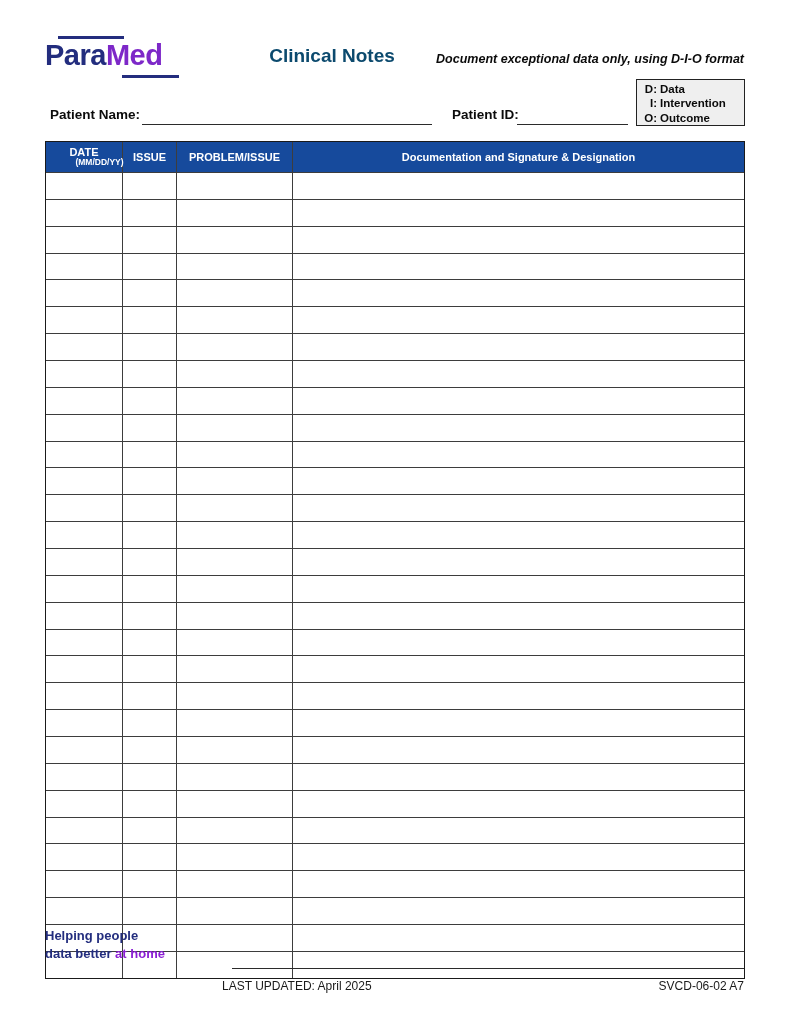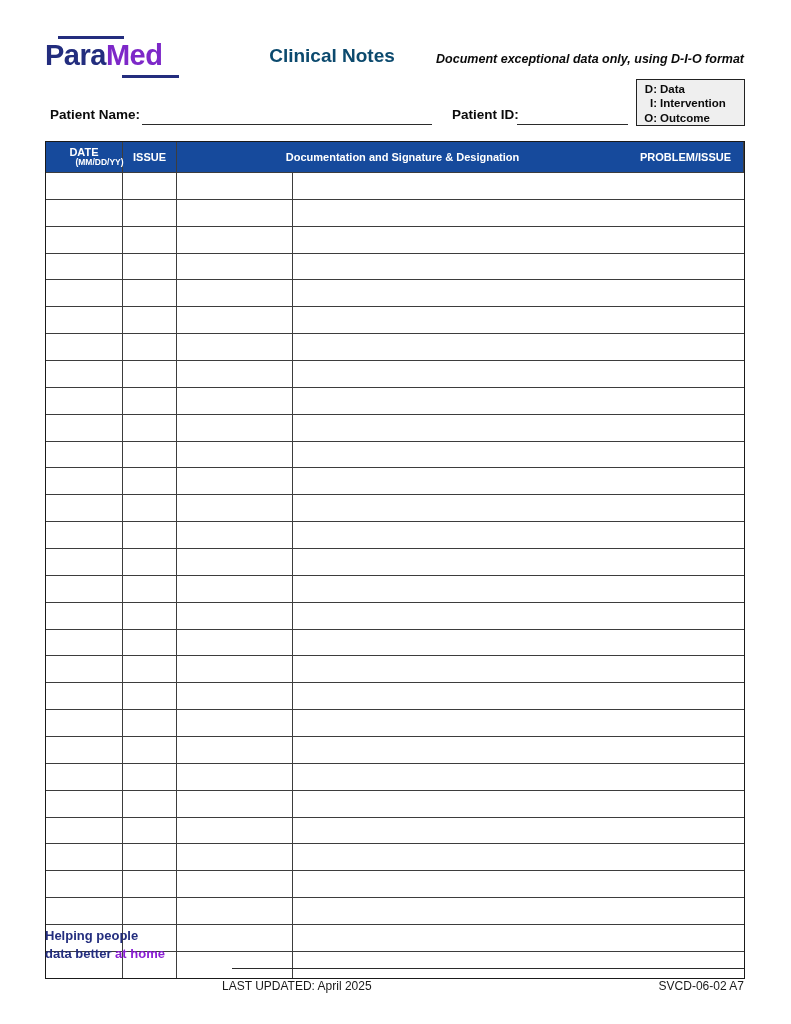--- a/index.html
+++ b/index.html
@@ -89,25 +89,25 @@
 
   <div class="ptable">
     <div class="hrow">
       <div class="hcell c1">
         <span>DATE</span>
         <span class="sub">(MM/DD/YY)</span>
       </div>
       <div class="hcell c2">
         <span>ISSUE</span>
       </div>
+      <div class="hcell c3">
+        <span>PROBLEM/ISSUE</span>
+      </div>
       <div class="hcell c4">
         <span>Documentation and Signature &amp; Designation</span>
-      </div>
-      <div class="hcell c3">
-        <span>PROBLEM/ISSUE</span>
       </div>
     </div>
     <div>
         <div class="trow">
           <div class="cell c1"></div>
           <div class="cell c2"></div>
           <div class="cell c3"></div>
           <div class="cell c4"></div>
         </div>
         <div class="trow">

